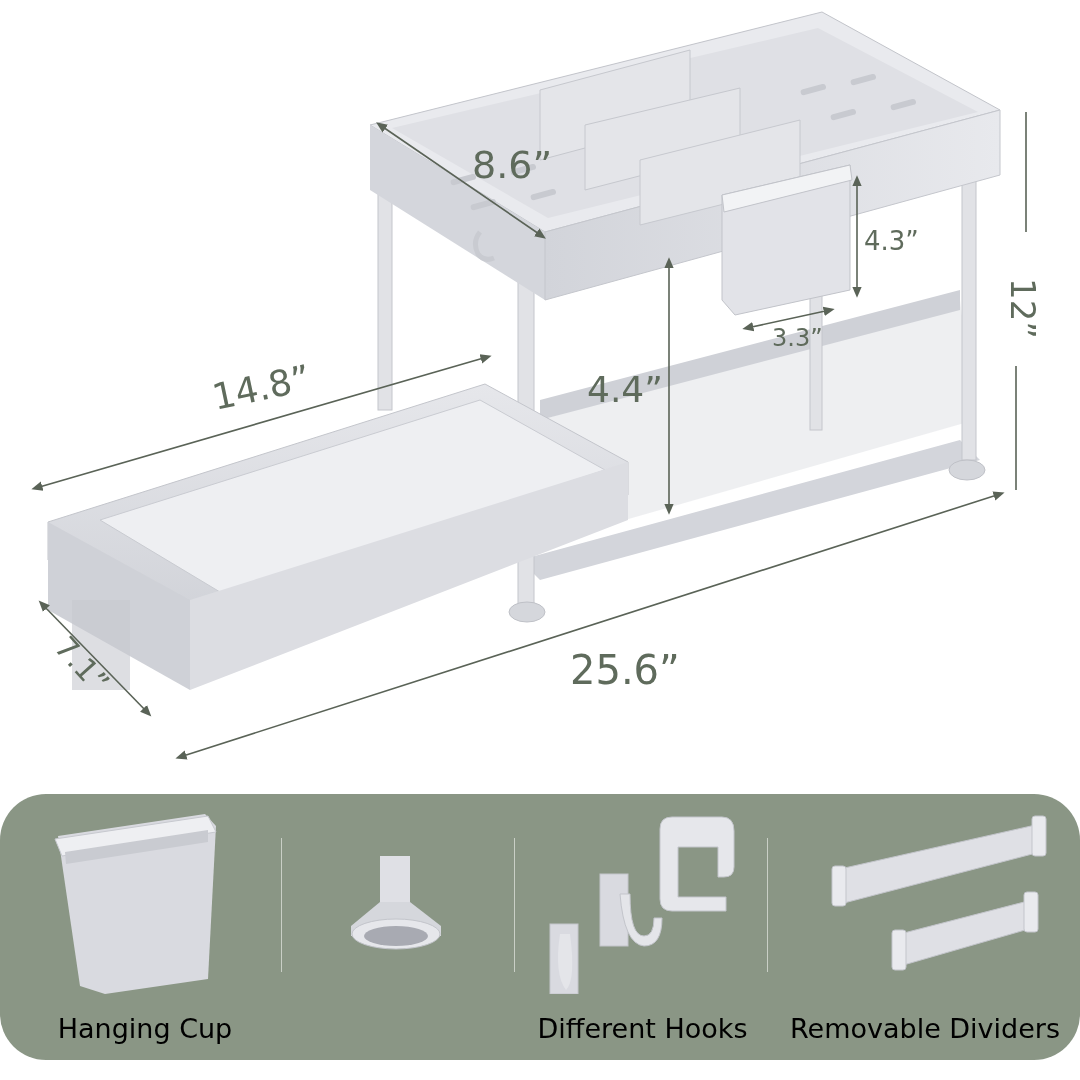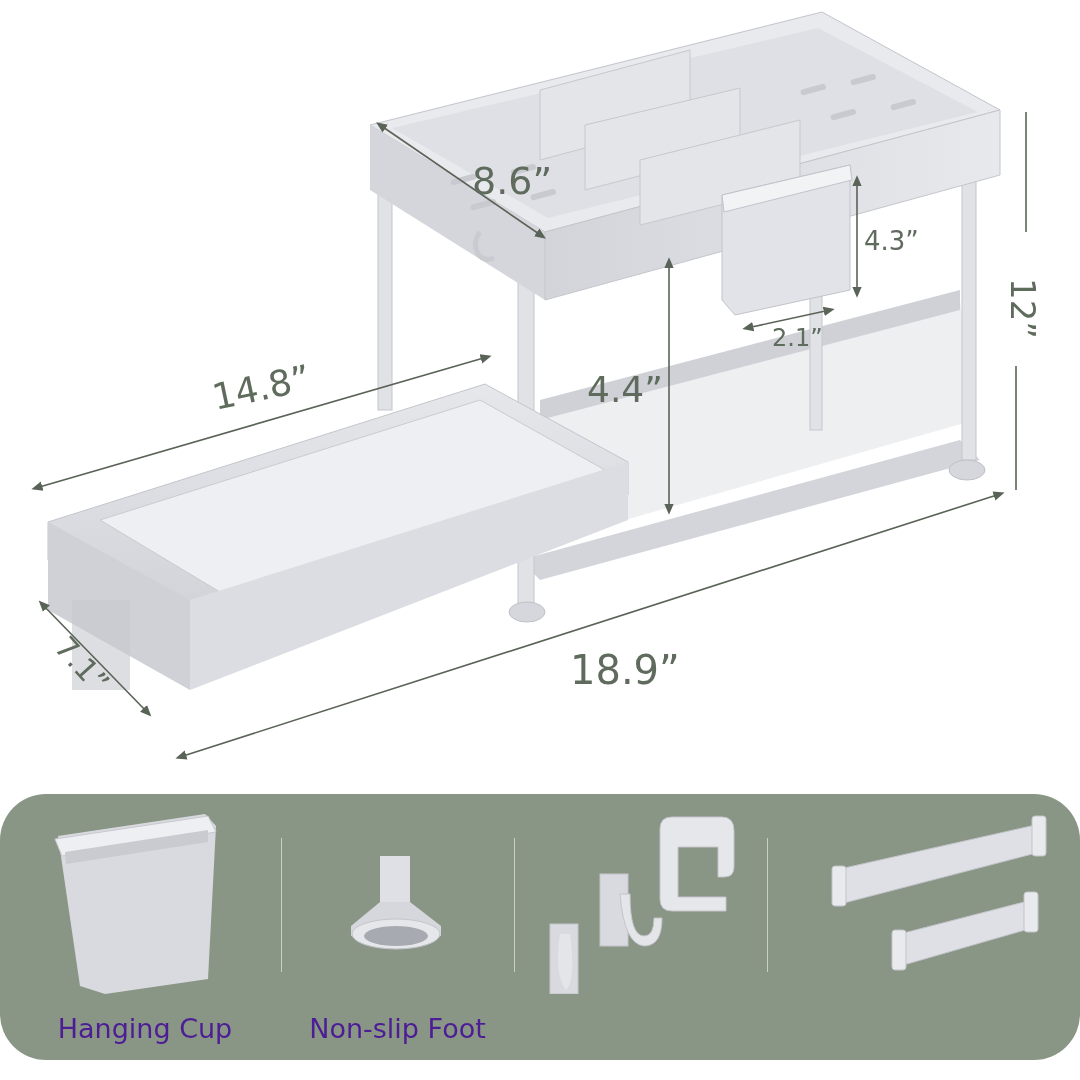--- a/index.html
+++ b/index.html
@@ -1,21 +1,21 @@
 <!DOCTYPE html>
 <html><head>
 <meta charset="utf-8">
 <style>
   html,body{margin:0;padding:0;background:#ffffff;}
   body{width:1080px;height:1080px;position:relative;overflow:hidden;font-family:"DejaVu Sans","Liberation Sans",sans-serif;}
   .stage{position:absolute;left:0;top:0;width:1080px;height:780px;}
   .dim{position:absolute;color:#5f6b5c;font-size:34px;font-family:"DejaVu Sans",sans-serif;white-space:nowrap;line-height:1;}
   .panel{position:absolute;left:0;top:794px;width:1080px;height:266px;background:#8a9685;border-radius:46px 46px 46px 46px;}
   .panel-item{position:absolute;top:0;height:266px;}
-  .panel-label{position:absolute;bottom:16px;left:0;right:0;text-align:center;color:#4c1d95;font-size:27px;font-family:"DejaVu Sans",sans-serif;white-space:nowrap;}
+  .panel-label{position:absolute;bottom:16px;left:0;right:0;text-align:center;color:#000000;font-size:27px;font-family:"DejaVu Sans",sans-serif;white-space:nowrap;}
   .divider{position:absolute;top:44px;width:1px;height:134px;background:#c9cfc6;}
   .ill{position:absolute;left:0;top:0;}
 </style>
 </head>
 <body>
 
 <div class="stage">
   <svg class="ill" width="1080" height="780" viewBox="0 0 1080 780">
     <defs>
       <linearGradient id="g1" x1="0" y1="0" x2="0" y2="1">
@@ -79,27 +79,27 @@
       <line x1="1026" y1="112" x2="1026" y2="232"></line>
       <line x1="1016" y1="366" x2="1016" y2="490"></line>
       <line x1="747" y1="328" x2="830" y2="310" marker-start="url(#arr)" marker-end="url(#arr)"></line>
       <line x1="36" y1="488" x2="487" y2="357" marker-start="url(#arr)" marker-end="url(#arr)"></line>
       <line x1="669" y1="262" x2="669" y2="510" marker-start="url(#arr)" marker-end="url(#arr)"></line>
       <line x1="180" y1="757" x2="1000" y2="494" marker-start="url(#arr)" marker-end="url(#arr)"></line>
       <line x1="42" y1="604" x2="148" y2="713" marker-start="url(#arr)" marker-end="url(#arr)"></line>
     </g>
   </svg>
 
-  <div class="dim" style="left:472px;top:162px;font-size:38px;">8.6”</div>
+  <div class="dim" style="left:472px;top:146px;font-size:38px;">8.6”</div>
   <div class="dim" style="left:864px;top:228px;font-size:26px;">4.3”</div>
   <div class="dim" style="left:995px;top:278px;font-size:34px;transform:rotate(90deg);transform-origin:left top;left:1040px;">12”</div>
-  <div class="dim" style="left:772px;top:326px;font-size:24px;">2.1”</div>
+  <div class="dim" style="left:772px;top:326px;font-size:24px;">3.3”</div>
   <div class="dim" style="left:212px;top:370px;font-size:36px;transform:rotate(-12deg);">14.8”</div>
   <div class="dim" style="left:587px;top:372px;font-size:36px;">4.4”</div>
-  <div class="dim" style="left:570px;top:650px;font-size:40px;">18.9”</div>
+  <div class="dim" style="left:570px;top:650px;font-size:40px;">25.6”</div>
   <div class="dim" style="left:50px;top:650px;font-size:30px;transform:rotate(48deg);">7.1”</div>
 </div>
 
 <div class="panel">
   <div class="divider" style="left:281px;"></div>
   <div class="divider" style="left:514px;"></div>
   <div class="divider" style="left:767px;"></div>
 
   <div class="panel-item" style="left:20px;width:250px;">
     <svg width="250" height="200" viewBox="0 0 250 200">
@@ -110,36 +110,37 @@
     <div class="panel-label">Hanging Cup</div>
   </div>
 
   <div class="panel-item" style="left:285px;width:225px;">
     <svg width="225" height="200" viewBox="0 0 225 200">
       <rect x="95" y="62" width="30" height="50" fill="#dfe0e5"></rect>
       <path d="M95,108 L66,132 L66,142 L156,142 L156,132 L125,108 Z" fill="#d5d7dc"></path>
       <ellipse cx="111" cy="140" rx="44" ry="15" fill="#e6e7eb" stroke="#c3c5cb"></ellipse>
       <ellipse cx="111" cy="142" rx="32" ry="10" fill="#a8aab2"></ellipse>
     </svg>
-    <div class="panel-label">Non-slip Foot</div>
   </div>
 
   <div class="panel-item" style="left:520px;width:245px;">
     <svg width="245" height="200" viewBox="0 0 245 200">
       <rect x="30" y="130" width="28" height="70" fill="#d9dae0" stroke="#c3c5cb"></rect>
       <path d="M40,140 q-6,40 6,56 q10,-10 4,-56" fill="#e4e5e9"></path>
       <rect x="80" y="80" width="28" height="72" fill="#d9dae0" stroke="#c3c5cb"></rect>
       <path d="M100,100 q4,50 24,52 q18,0 18,-28 l-8,0 q0,18 -10,18 q-14,0 -14,-42 z" fill="#e4e5e9" stroke="#c3c5cb"></path>
       <path d="M140,35 q0,-12 12,-12 l50,0 q12,0 12,14 l0,36 q0,10 -10,10 l-6,0 l0,-30 l-40,0 l0,50 l48,0 l0,14 l-54,0 q-12,0 -12,-12 z" fill="#e6e7eb" stroke="#c3c5cb"></path>
     </svg>
+    <div class="panel-label">Different Hooks</div>
   </div>
 
   <div class="panel-item" style="left:770px;width:310px;">
     <svg width="310" height="200" viewBox="0 0 310 200">
       <polygon points="70,75 270,30 270,58 70,110" fill="#dfe0e5" stroke="#c3c5cb"></polygon>
       <rect x="62" y="72" width="14" height="40" rx="3" fill="#e9eaee" stroke="#c3c5cb"></rect>
       <rect x="262" y="22" width="14" height="40" rx="3" fill="#e9eaee" stroke="#c3c5cb"></rect>
       <polygon points="130,140 262,106 262,134 130,172" fill="#dfe0e5" stroke="#c3c5cb"></polygon>
       <rect x="122" y="136" width="14" height="40" rx="3" fill="#e9eaee" stroke="#c3c5cb"></rect>
       <rect x="254" y="98" width="14" height="40" rx="3" fill="#e9eaee" stroke="#c3c5cb"></rect>
     </svg>
+    <div class="panel-label">Removable Dividers</div>
   </div>
 </div>
 
 </body></html>

